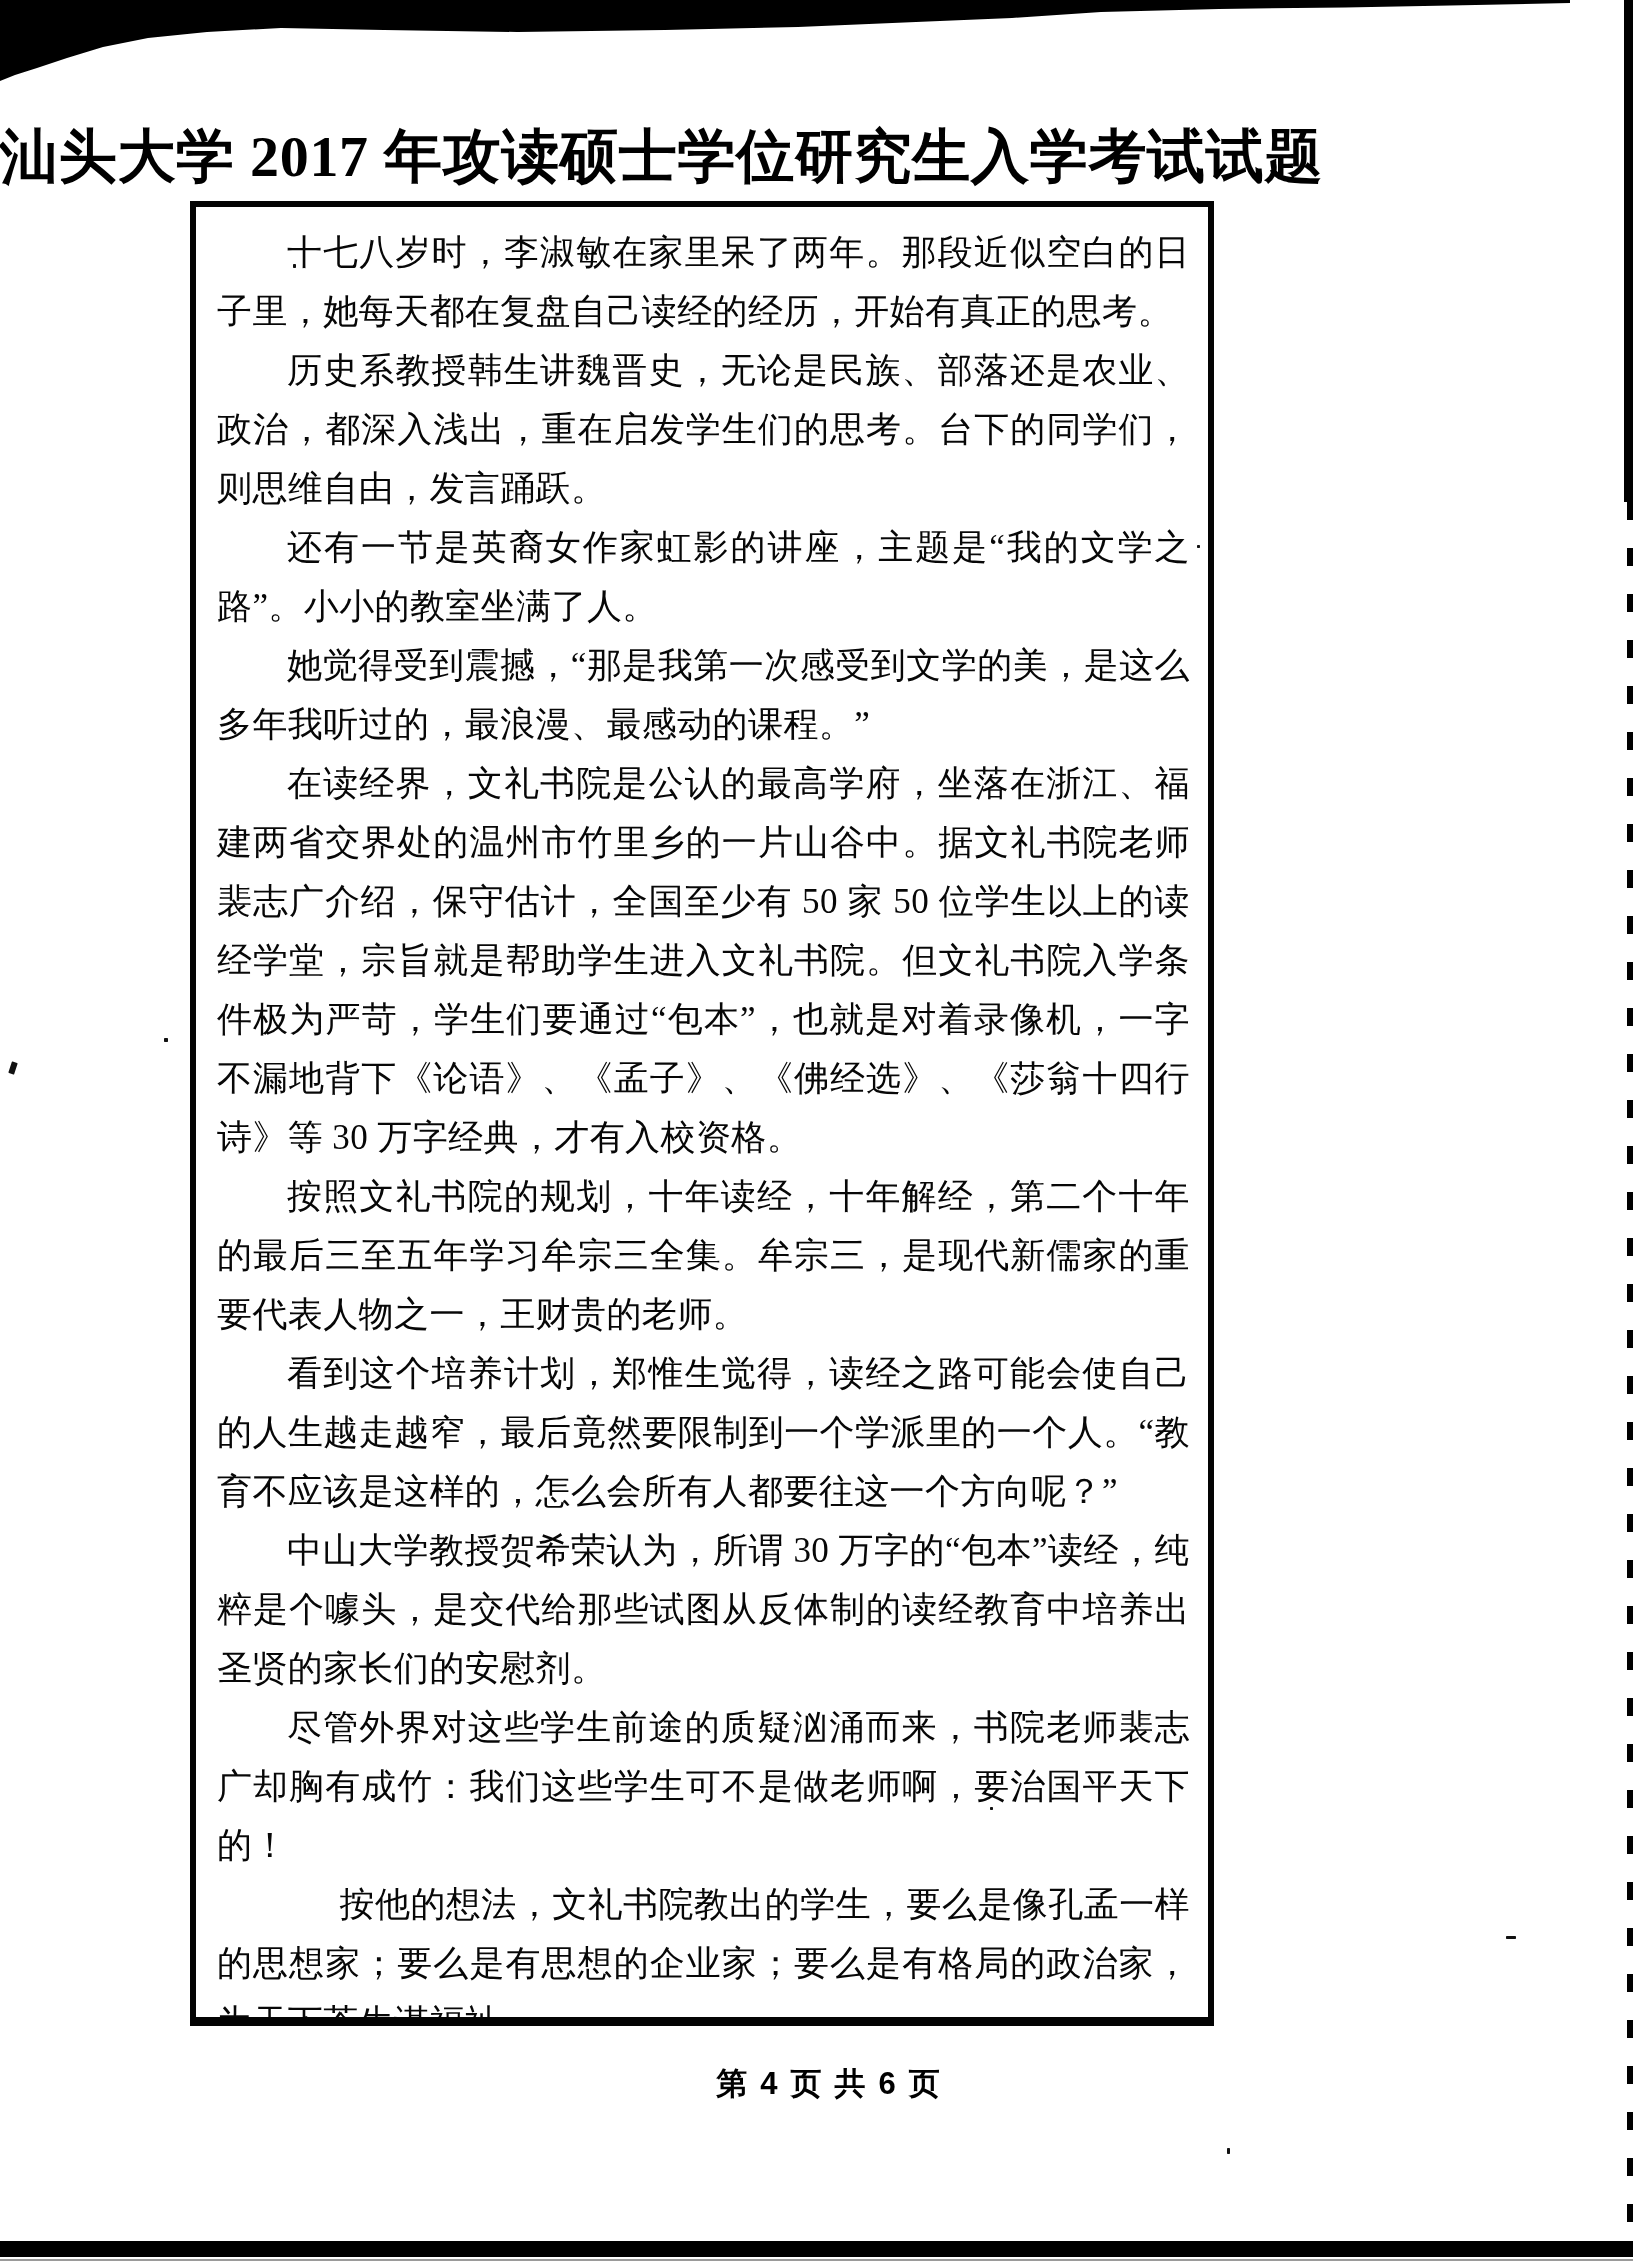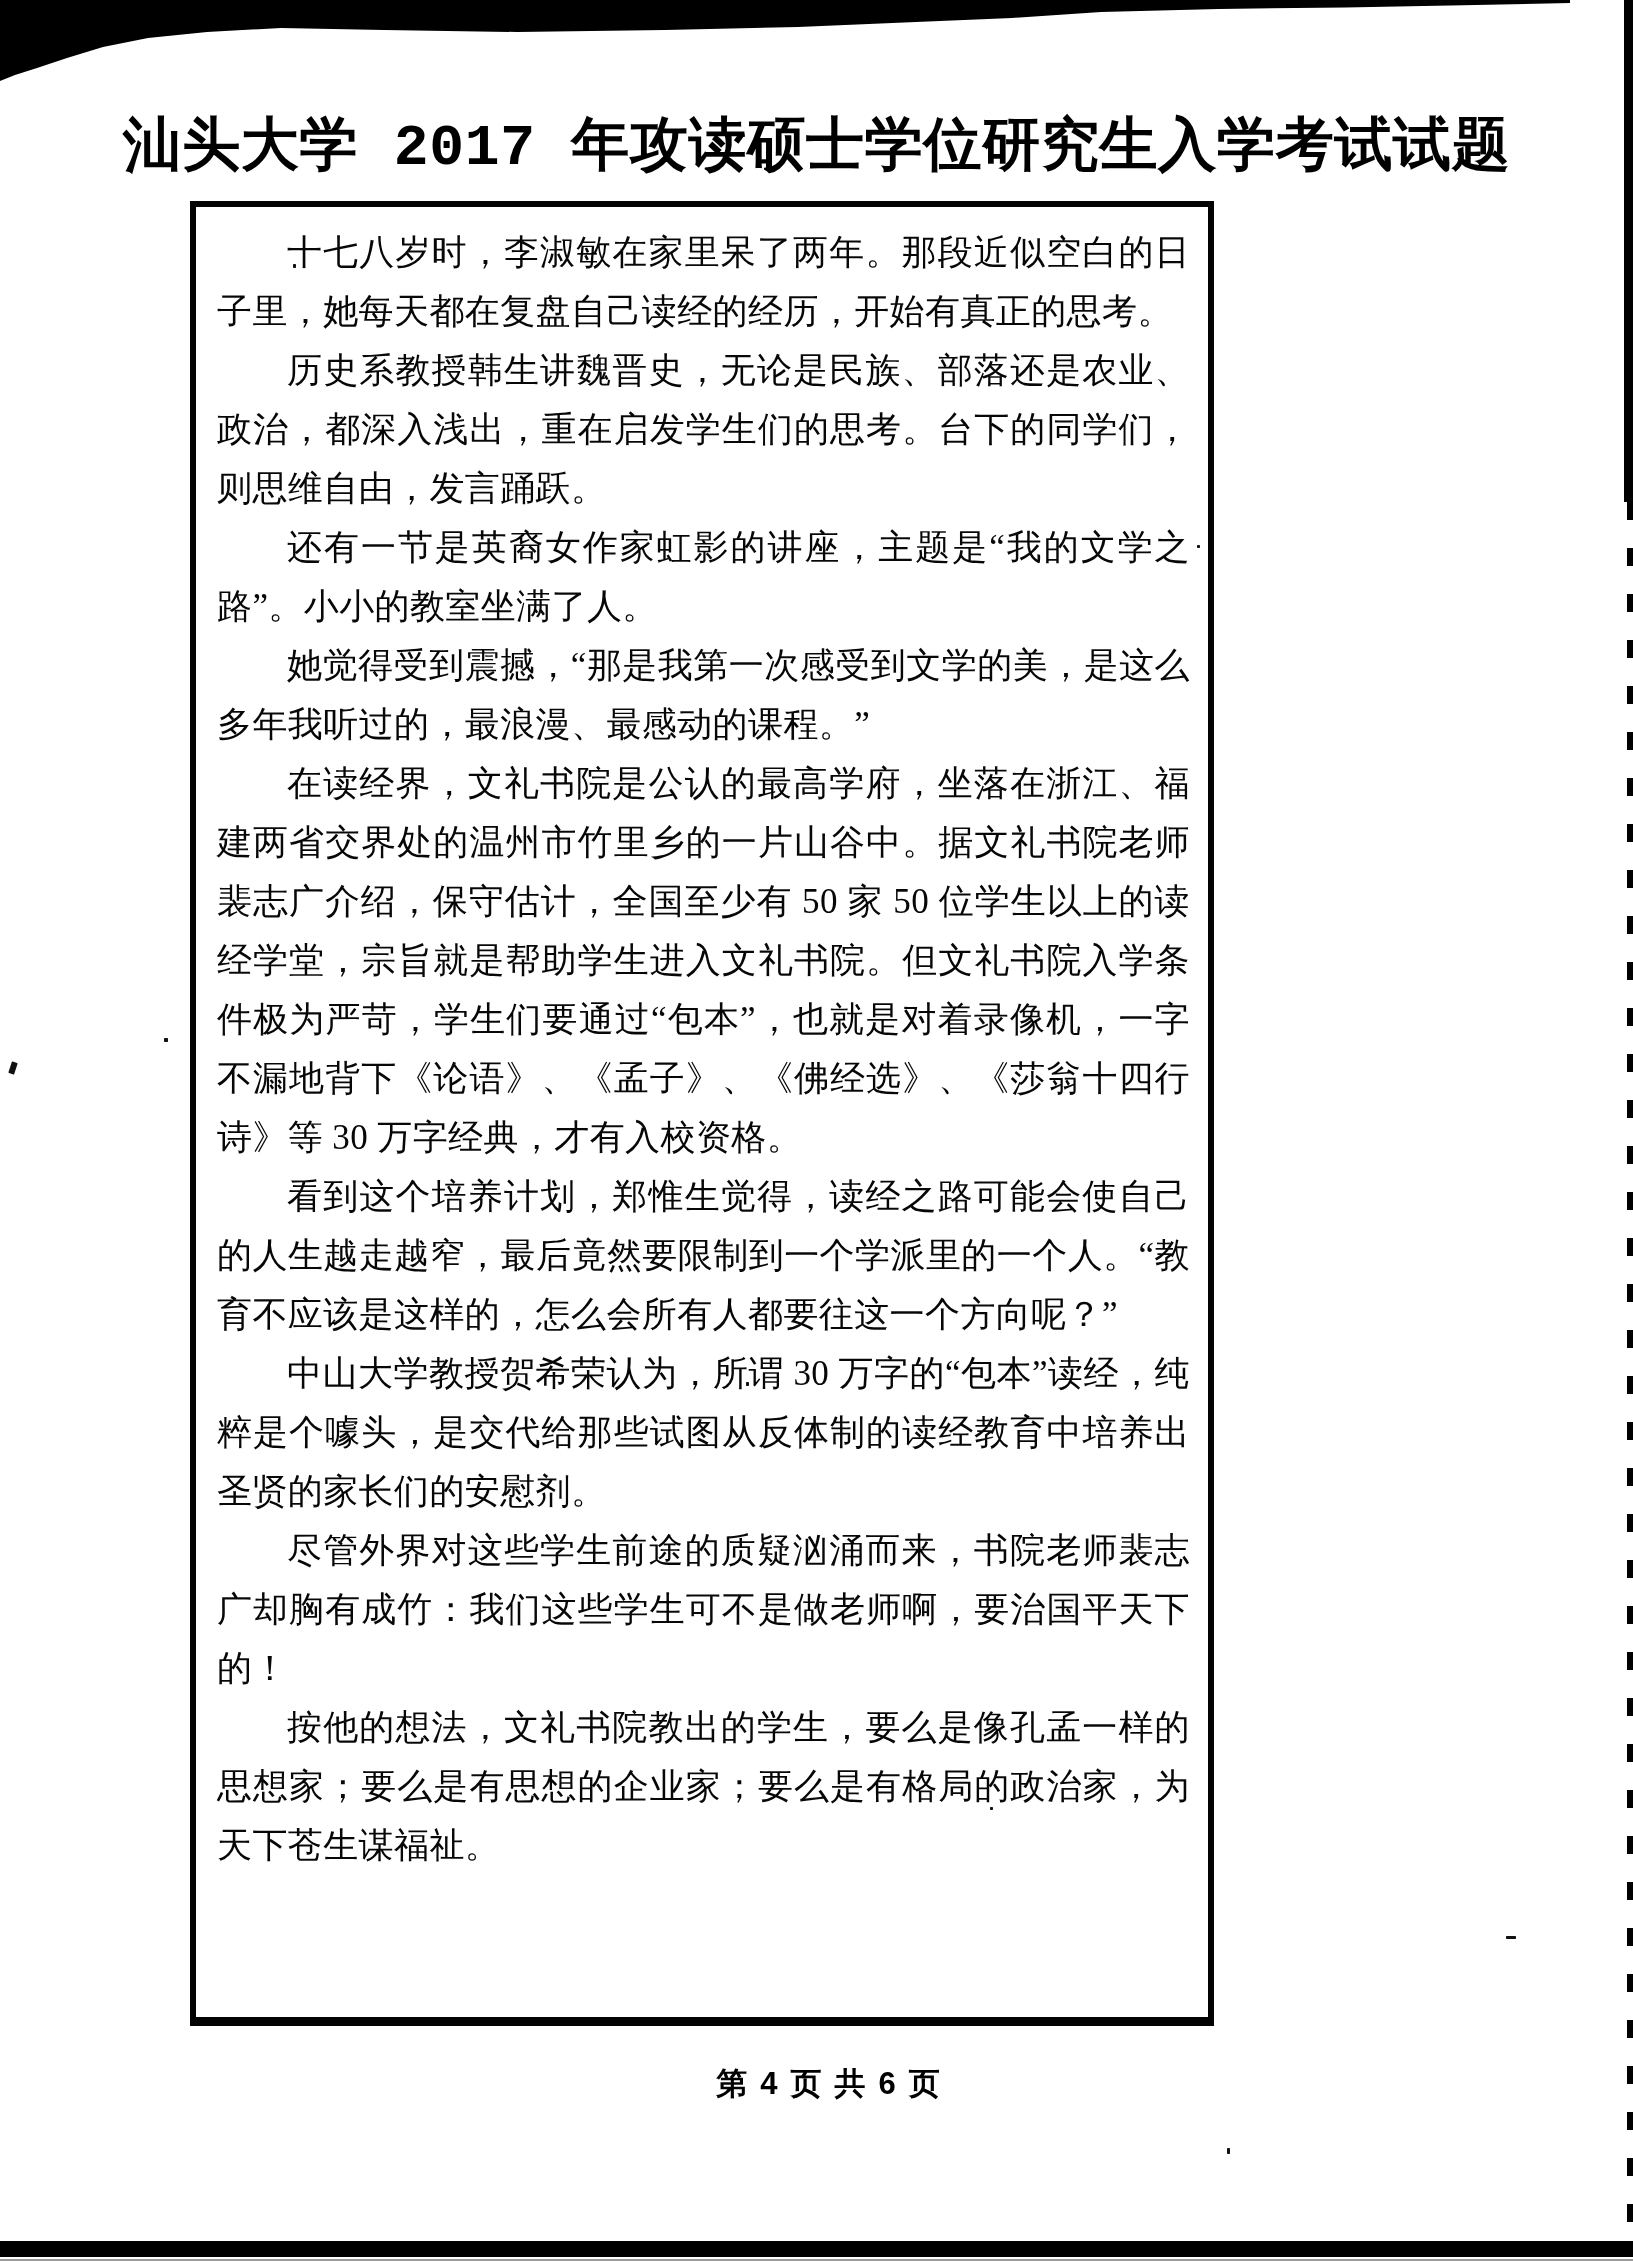--- a/index.html
+++ b/index.html
@@ -23,23 +23,22 @@
   .edge-right-solid{position:absolute;right:0;top:0;width:9.6px;height:502px;background:#000;}
   .edge-right-dashes{
     position:absolute;right:1.5px;top:502px;width:6px;height:1737px;
     background:repeating-linear-gradient(to bottom,#000 0 18px,transparent 18px 46px);
   }
   .edge-bottom{position:absolute;left:0;top:2241px;width:1634px;height:16.3px;background:#000;}
   .edge-bottom-line{position:absolute;left:0;top:2259px;width:1634px;height:1.5px;background:#9a9a9a;}
   .speck{position:absolute;background:#111;border-radius:0.7px;}
   
   .title{
-    position:absolute;left:0;top:112px;width:1634px;
-    text-align:center;
-    font-family:Liberation Mono, monospace;
+    position:absolute;left:0;top:120px;width:1634px;
+    font-family:Liberation Serif, serif;
     font-weight:700;font-size:58px;line-height:74px;
     letter-spacing:0.7px;white-space:nowrap;
   }
   
   .passage-box{
     position:absolute;left:190px;top:201px;
     width:1024px;height:1825px;
     box-sizing:border-box;
     border:6px solid #030303;
     border-bottom-width:9.6px;
@@ -88,20 +87,21 @@
 
   <div class="title">汕头大学 2017 年攻读硕士学位研究生入学考试试题</div>
 
   <div class="passage-box">
     <div class="passage">
         <p>十七八岁时，李淑敏在家里呆了两年。那段近似空白的日子里，她每天都在复盘自己读经的经历，开始有真正的思考。</p>
         <p>历史系教授韩生讲魏晋史，无论是民族、部落还是农业、政治，都深入浅出，重在启发学生们的思考。台下的同学们，则思维自由，发言踊跃。</p>
         <p>还有一节是英裔女作家虹影的讲座，主题是“我的文学之路”。小小的教室坐满了人。</p>
         <p>她觉得受到震撼，“那是我第一次感受到文学的美，是这么多年我听过的，最浪漫、最感动的课程。”</p>
         <p>在读经界，文礼书院是公认的最高学府，坐落在浙江、福建两省交界处的温州市竹里乡的一片山谷中。据文礼书院老师裴志广介绍，保守估计，全国至少有 50 家 50 位学生以上的读经学堂，宗旨就是帮助学生进入文礼书院。但文礼书院入学条件极为严苛，学生们要通过“包本”，也就是对着录像机，一字不漏地背下《论语》、《孟子》、《佛经选》、《莎翁十四行诗》等 30 万字经典，才有入校资格。</p>
+        <p>按照文礼书院的规划，十年读经，十年解经，第二个十年的最后三至五年学习牟宗三全集。牟宗三，是现代新儒家的重要代表人物之一，王财贵的老师。</p>
         <p>看到这个培养计划，郑惟生觉得，读经之路可能会使自己的人生越走越窄，最后竟然要限制到一个学派里的一个人。“教育不应该是这样的，怎么会所有人都要往这一个方向呢？”</p>
         <p>中山大学教授贺希荣认为，所谓 30 万字的“包本”读经，纯粹是个噱头，是交代给那些试图从反体制的读经教育中培养出圣贤的家长们的安慰剂。</p>
         <p>尽管外界对这些学生前途的质疑汹涌而来，书院老师裴志广却胸有成竹：我们这些学生可不是做老师啊，要治国平天下的！</p>
         <p>按他的想法，文礼书院教出的学生，要么是像孔孟一样的思想家；要么是有思想的企业家；要么是有格局的政治家，为天下苍生谋福祉。</p>
       </div>
   </div>
 
   <div class="footer">第 4 页 共 6 页</div>
 
 </div>

